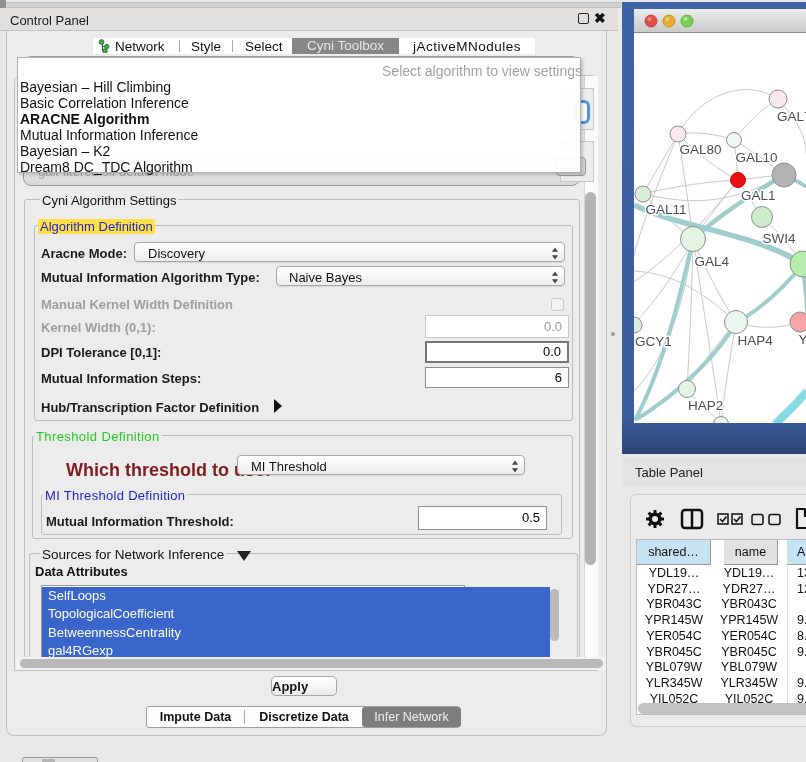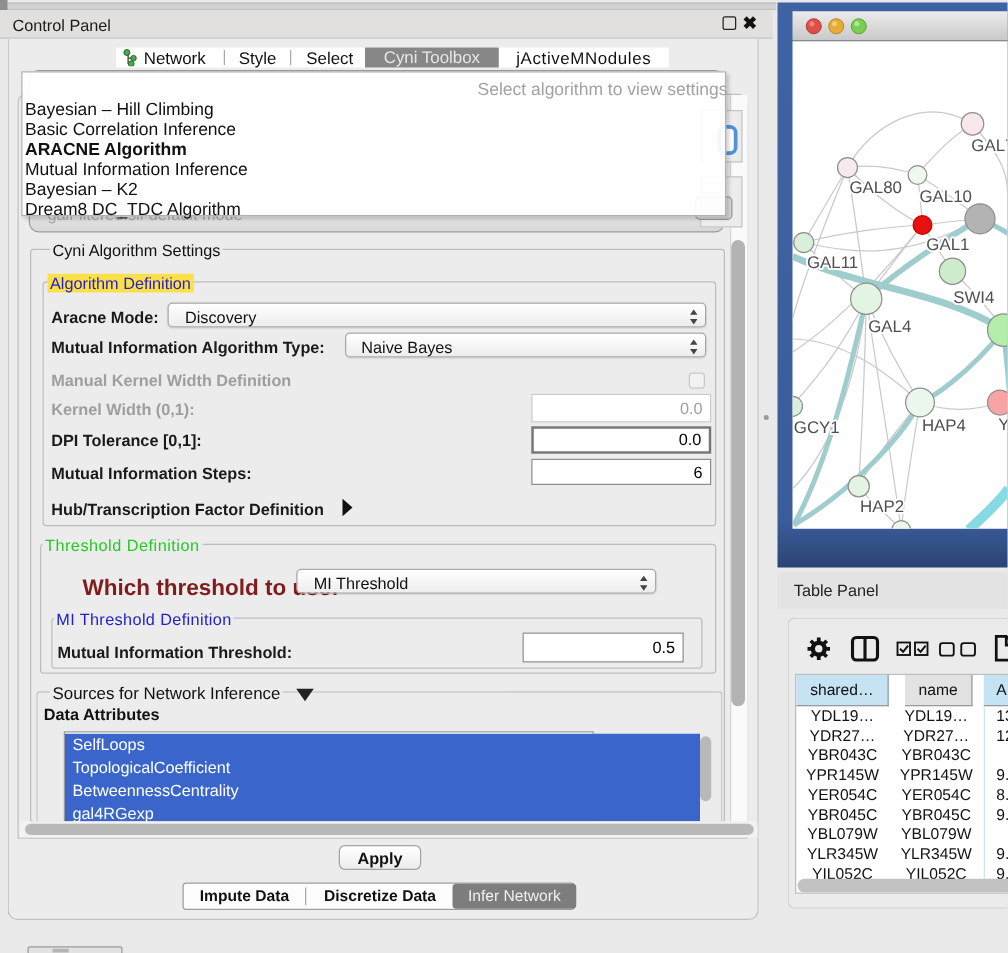--- a/index.html
+++ b/index.html
@@ -102,31 +102,31 @@
   <div class="abs" style="left:43px;top:488px;background:#ececec;padding:0 2px;font-size:13px;letter-spacing:0.3px;color:#2222cc;">MI Threshold Definition</div>
   <div class="abs b" style="left:46px;top:514px;font-size:13px;color:#1a1a1a;">Mutual Information Threshold:</div>
   <div class="abs field" style="left:418px;top:506px;width:129px;height:24px;border:1px solid #8e8e8e;color:#000;line-height:22px;">0.5</div>
 
   <div class="abs" style="left:29px;top:553px;width:549px;height:105px;border:1px solid #bdbdbd;border-radius:3px;border-bottom:none;"></div>
   <div class="abs" style="left:40px;top:547px;background:#ececec;padding:0 2px;font-size:13.5px;color:#111;">Sources for Network Inference</div>
   <div class="abs" style="left:237px;top:551px;width:0;height:0;border-top:10px solid #222;border-left:7.5px solid transparent;border-right:7.5px solid transparent;"></div>
 
   <div class="abs b" style="left:35px;top:564px;font-size:13px;color:#111;">Data Attributes</div>
 
-  <div class="abs" style="left:51px;top:585px;width:424px;height:73px;background:#fff;border:1px solid #999;">
+  <div class="abs" style="left:41px;top:585px;width:424px;height:73px;background:#fff;border:1px solid #999;">
     <div class="abs" style="left:0;top:1px;width:508px;height:70px;background:#3a66cc;color:#fff;font-size:13px;">
       <div style="padding:0 0 0 6px;line-height:18.3px;">SelfLoops<br>TopologicalCoefficient<br>BetweennessCentrality<br>gal4RGexp</div>
     </div>
     <div class="abs" style="left:508px;top:3px;width:9px;height:52px;background:#b9b9b9;border-radius:4.5px;"></div>
   </div>
 
   <div class="abs" style="left:16px;top:657px;width:590px;height:13px;background:#f2f2f2;"></div>
   <div class="abs" style="left:20px;top:659px;width:583px;height:9px;background:#b9b9b9;border-radius:4.5px;"></div>
 
-  <div class="abs" style="left:271px;top:676px;width:66px;height:20px;background:linear-gradient(#ffffff,#ececec);border:1px solid #a5a5a5;border-radius:5px;text-align:center;line-height:19px;font-size:13px;font-weight:bold;color:#111;">Apply</div>
+  <div class="abs" style="left:271px;top:676px;width:66px;height:20px;background:linear-gradient(#ffffff,#ececec);border:1px solid #a5a5a5;border-radius:5px;line-height:19px;font-size:13px;font-weight:bold;color:#111;">Apply</div>
 
   <div class="abs" style="left:146px;top:706px;width:314px;height:22px;background:#fdfdfd;border:1px solid #9e9e9e;border-radius:3px;font-size:12.5px;font-weight:bold;color:#111;">
     <div class="abs" style="left:0;top:0;width:97px;height:20px;text-align:center;line-height:20px;">Impute Data</div>
     <div class="abs" style="left:97px;top:3px;width:1px;height:14px;background:#aaa;"></div>
     <div class="abs" style="left:98px;top:0;width:118px;height:20px;text-align:center;line-height:20px;">Discretize Data</div>
     <div class="abs" style="left:215px;top:0;width:99px;height:20px;background:#7d7d7d;border-radius:3px;color:#f0f0f0;text-align:center;line-height:20px;font-weight:normal;">Infer Network</div>
   </div>
 
   <div class="abs" style="left:17px;top:57px;width:564px;height:116px;z-index:10;background:rgba(255,255,255,0.93);border:1px solid #b0b0b0;box-shadow:2px 2px 3px rgba(0,0,0,0.18);font-size:14px;color:#111;">
     <div class="abs" style="left:0;top:5px;width:564px;text-align:right;color:#a2a2a2;">Select algorithm to view settings</div>

